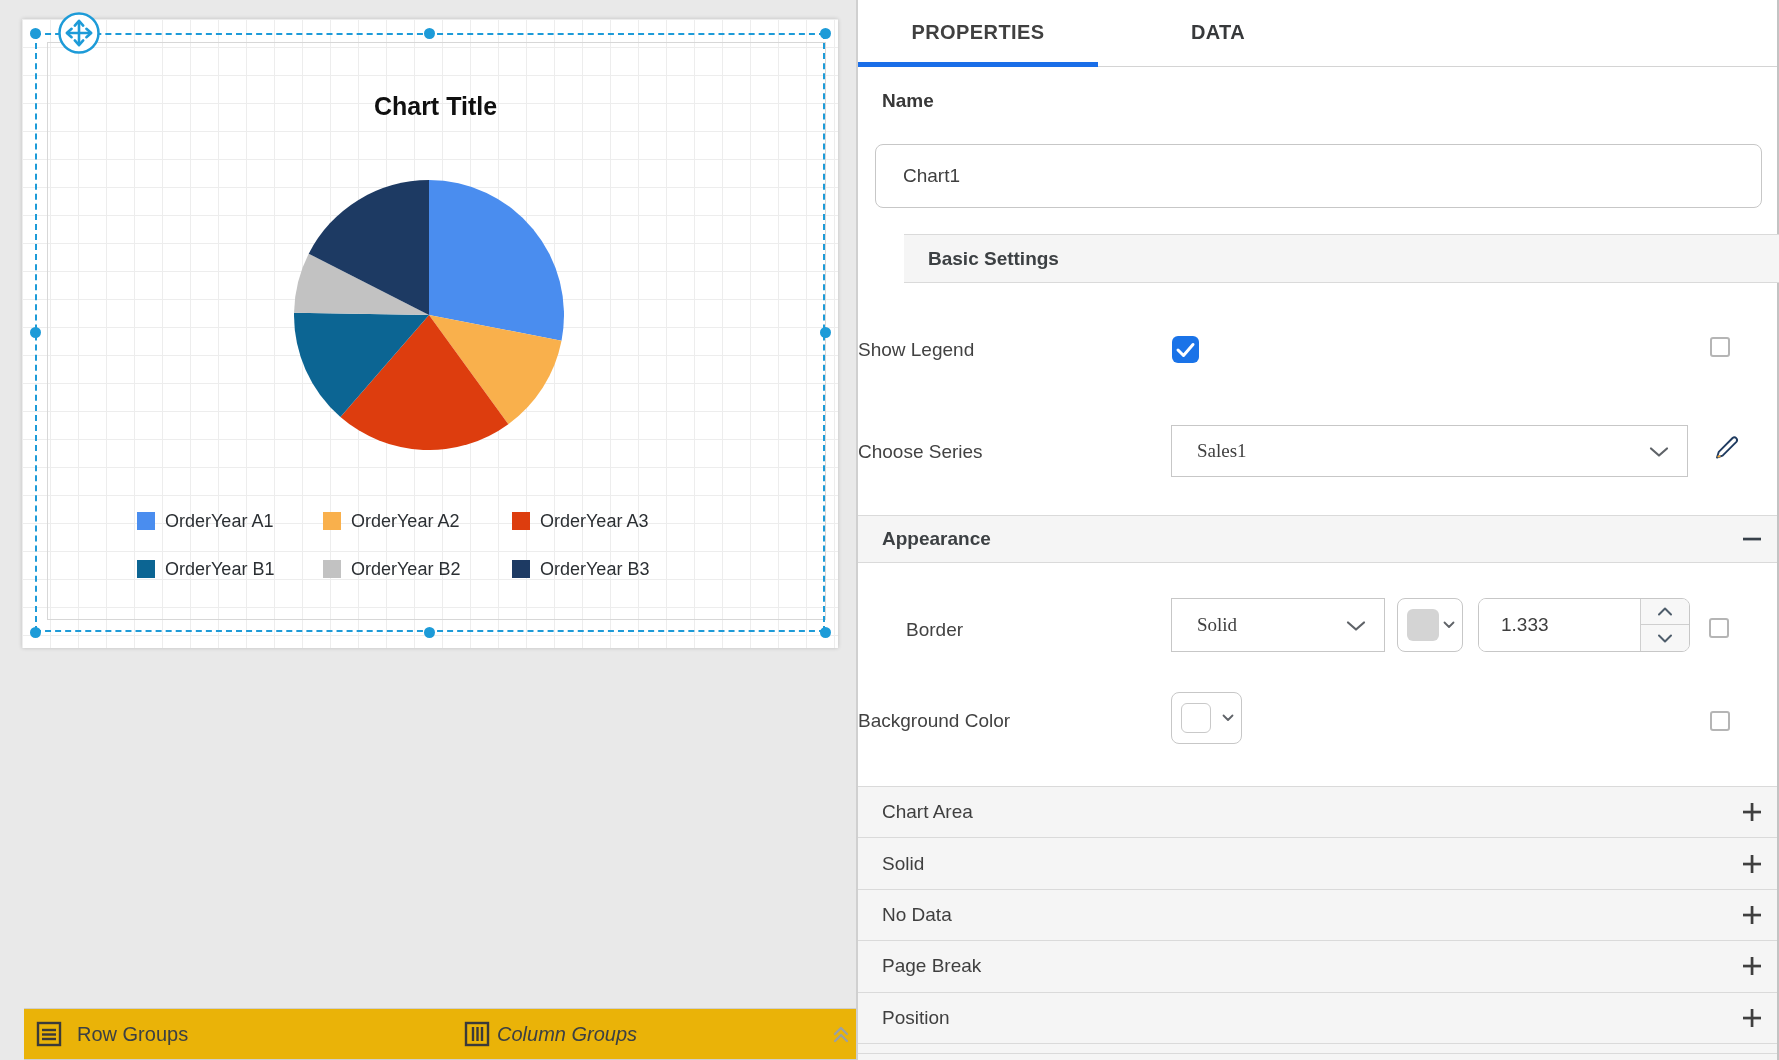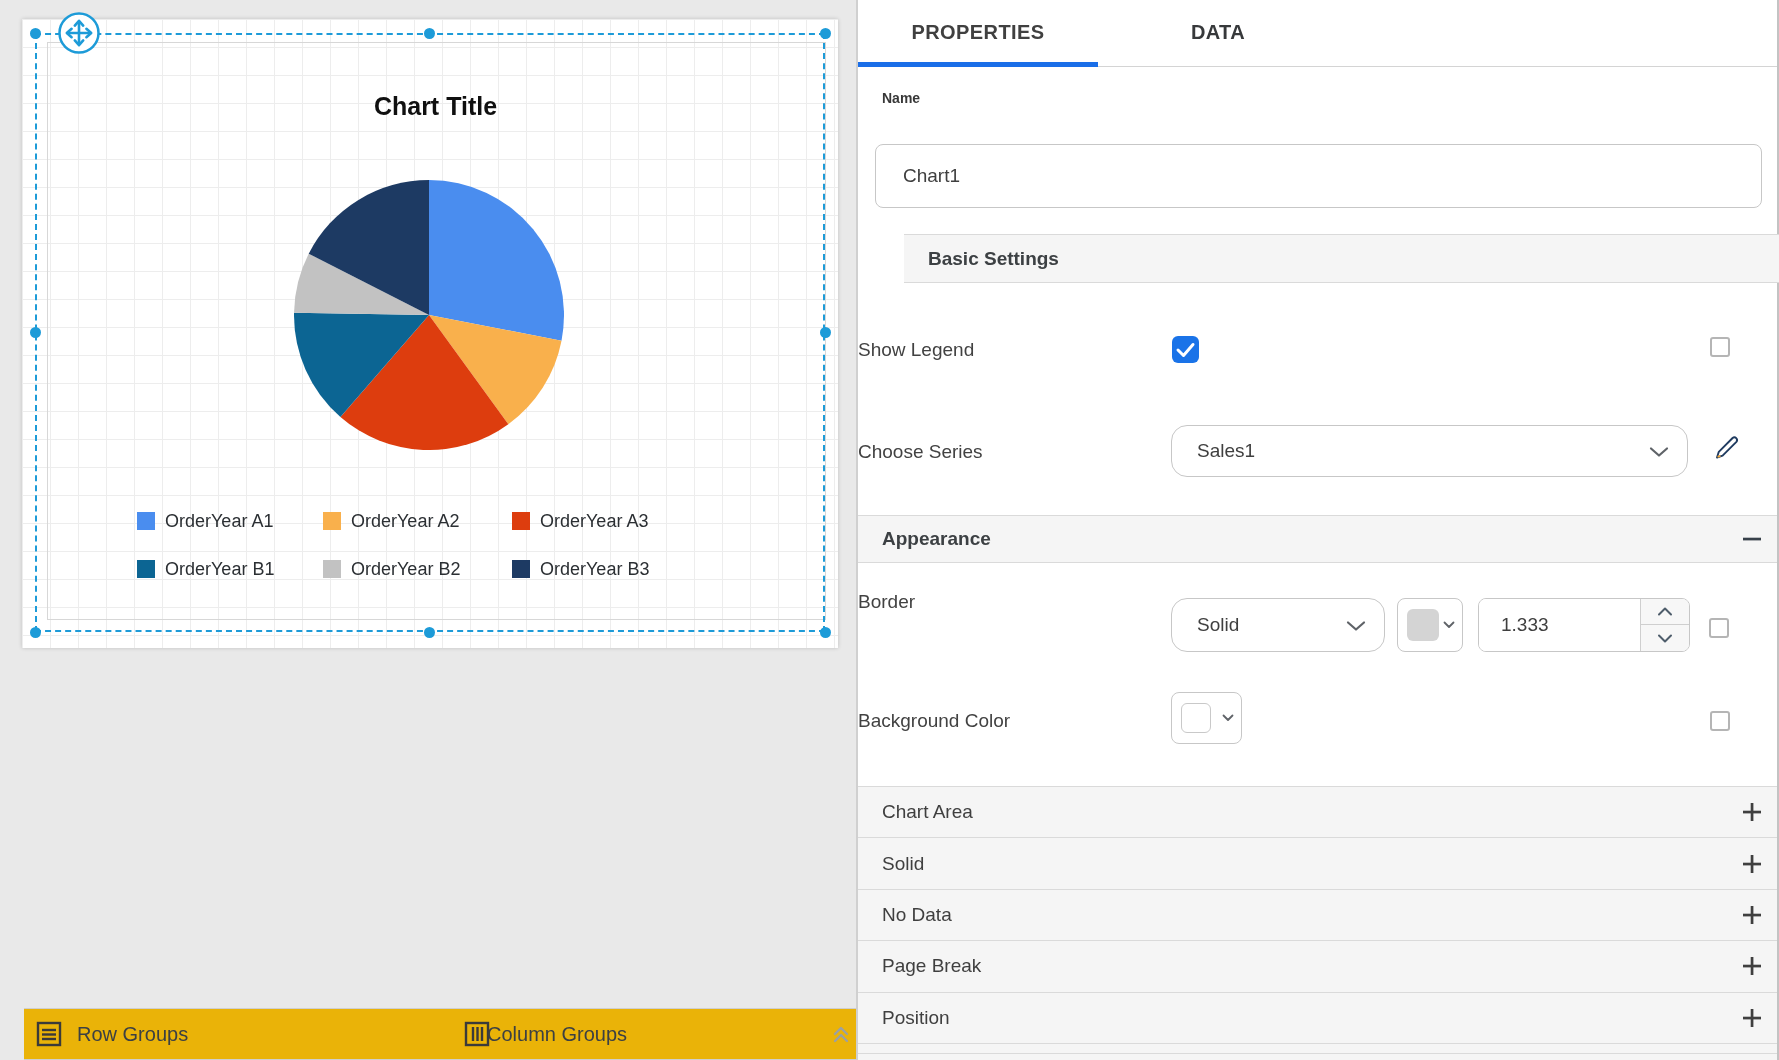--- a/index.html
+++ b/index.html
@@ -34,32 +34,32 @@
   .v-divider{left:856px;top:0;width:2px;height:1060px;background:#d0d0d0;}
 
   
   .panel{left:858px;top:0;width:921px;height:1060px;background:#ffffff;
     border-right:2px solid #c3c3c3;box-sizing:border-box;}
   .tabbar{left:0;top:0;width:100%;height:67px;border-bottom:1px solid #d4d4d4;box-sizing:border-box;}
   .tab{position:absolute;top:0;width:240px;height:67px;text-align:center;line-height:64px;
     font-size:20px;font-weight:700;letter-spacing:.4px;color:#37393b;cursor:pointer;}
   .tab.active{color:#404040;}
   .tab.active::after{content:"";position:absolute;left:0;bottom:0;width:100%;height:5px;background:#1a6ee8;}
-  .fld-label{font-size:14px;font-weight:700;color:#383838;}
+  .fld-label{font-size:19px;font-weight:700;color:#383838;}
   .txt-input{left:17px;top:144px;width:887px;height:64px;box-sizing:border-box;
     border:1.4px solid #c7c7c7;border-radius:8px;padding:0 0 0 27px;font-size:19px;color:#3f3f3f;
     font-family:"Liberation Sans",sans-serif;outline:none;background:#fff;}
   .sec-header{left:0;width:100%;background:#f5f5f5;border-top:1px solid #dadada;
     border-bottom:1px solid #dadada;box-sizing:border-box;}
   .sec-title{position:absolute;left:24px;top:0;bottom:0;display:flex;align-items:center;
     font-size:19px;font-weight:600;color:#3c4043;}
   .sec-toggle{position:absolute;left:884px;top:50%;margin-top:-10px;width:20px;height:20px;cursor:pointer;}
   .row-label{position:absolute;left:0;width:292px;text-align:left;font-size:19px;color:#424242;line-height:20px;}
-  .select{position:absolute;box-sizing:border-box;border:1.4px solid #c7c7c7;border-radius:16px;
-    background:#fff;cursor:pointer;}
+  .select{position:absolute;box-sizing:border-box;border:1.4px solid #c7c7c7;border-radius:0;
+    background:#fff;cursor:pointer;font-family:Liberation Serif, serif;}
   .select .val{position:absolute;left:25px;top:0;bottom:0;display:flex;align-items:center;
     font-size:19px;color:#3f3f3f;}
   .select .chev{position:absolute;right:18px;top:50%;margin-top:-5px;}
   .checkbox-on{position:absolute;width:27px;height:27px;border-radius:6px;background:#1a73e8;cursor:pointer;}
   .checkbox-off{position:absolute;width:20px;height:20px;border:2px solid #b5b5b5;border-radius:3px;
     background:#fff;box-sizing:border-box;cursor:pointer;}
   .chip{position:absolute;box-sizing:border-box;border:1.4px solid #c7c7c7;border-radius:8px;background:#fff;cursor:pointer;}
   .chip .sw{position:absolute;left:9px;top:50%;margin-top:-16px;width:32px;height:32px;border-radius:6px;}
   .chip .chev{position:absolute;right:7px;top:50%;margin-top:-4px;}
   .num-wrap{position:absolute;left:620px;top:598px;width:212px;height:54px;box-sizing:border-box;
@@ -154,21 +154,21 @@
         <line x1="6" y1="13.5" x2="20" y2="13.5" stroke="#3a3a3a" stroke-width="2.4"></line>
         <line x1="6" y1="18" x2="20" y2="18" stroke="#3a3a3a" stroke-width="2.4"></line>
       </svg>
       <div class="abs footer-label" style="left:53px;top:0;">Row Groups</div>
       <svg class="abs g-icon" style="left:440px;" viewBox="0 0 26 26">
         <rect x="2" y="2" width="22" height="22" fill="none" stroke="#3a3a3a" stroke-width="2.4"></rect>
         <line x1="9" y1="6" x2="9" y2="20" stroke="#3a3a3a" stroke-width="2.4"></line>
         <line x1="13.5" y1="6" x2="13.5" y2="20" stroke="#3a3a3a" stroke-width="2.4"></line>
         <line x1="18" y1="6" x2="18" y2="20" stroke="#3a3a3a" stroke-width="2.4"></line>
       </svg>
-      <div class="abs footer-label" style="left:463px;top:0;">Column Groups</div>
+      <div class="abs footer-label" style="left:473px;top:0;font-style:italic;">Column Groups</div>
       <svg class="abs collapse-ic" viewBox="0 0 18 20">
         <polyline points="3,10 9,4 15,10" fill="none" stroke="#9aa0a6" stroke-width="2.3" stroke-linecap="round" stroke-linejoin="round"></polyline>
         <polyline points="3,17 9,11 15,17" fill="none" stroke="#9aa0a6" stroke-width="2.3" stroke-linecap="round" stroke-linejoin="round"></polyline>
       </svg>
     </div>
   </div>
 
   <div class="abs v-divider"></div>
 
   <div class="abs panel">
@@ -208,21 +208,21 @@
       <line x1="5.6" y1="24.9" x2="8.4" y2="23.9" stroke="#f0a93c" stroke-width="2"></line>
     </svg>
 
     <div class="abs sec-header" style="top:515px;height:48px;">
       <div class="sec-title">Appearance</div>
       <svg class="sec-toggle" viewBox="0 0 20 20">
         <rect x="1" y="8.7" width="18" height="2.7" fill="#37404a"></rect>
       </svg>
     </div>
 
-    <div class="abs row-label" style="top:592px;">Border</div>
+    <div class="abs row-label" style="top:620px;padding-left:48px;">Border</div>
     <div class="select" style="left:313px;top:598px;width:214px;height:54px;">
       <span class="val">Solid</span>
       <svg class="chev" width="20" height="12" viewBox="0 0 20 12">
         <polyline points="2,2.5 10,9.5 18,2.5" fill="none" stroke="#5f6368" stroke-width="2.2" stroke-linecap="round" stroke-linejoin="round"></polyline>
       </svg>
     </div>
     <div class="chip" style="left:539px;top:598px;width:66px;height:54px;">
       <span class="sw" id="border-swatch" style="background: rgb(212, 212, 212);"></span>
       <svg class="chev" width="12" height="8" viewBox="0 0 12 8">
         <polyline points="1.5,1.5 6,6 10.5,1.5" fill="none" stroke="#5f6368" stroke-width="1.8" stroke-linecap="round" stroke-linejoin="round"></polyline>

